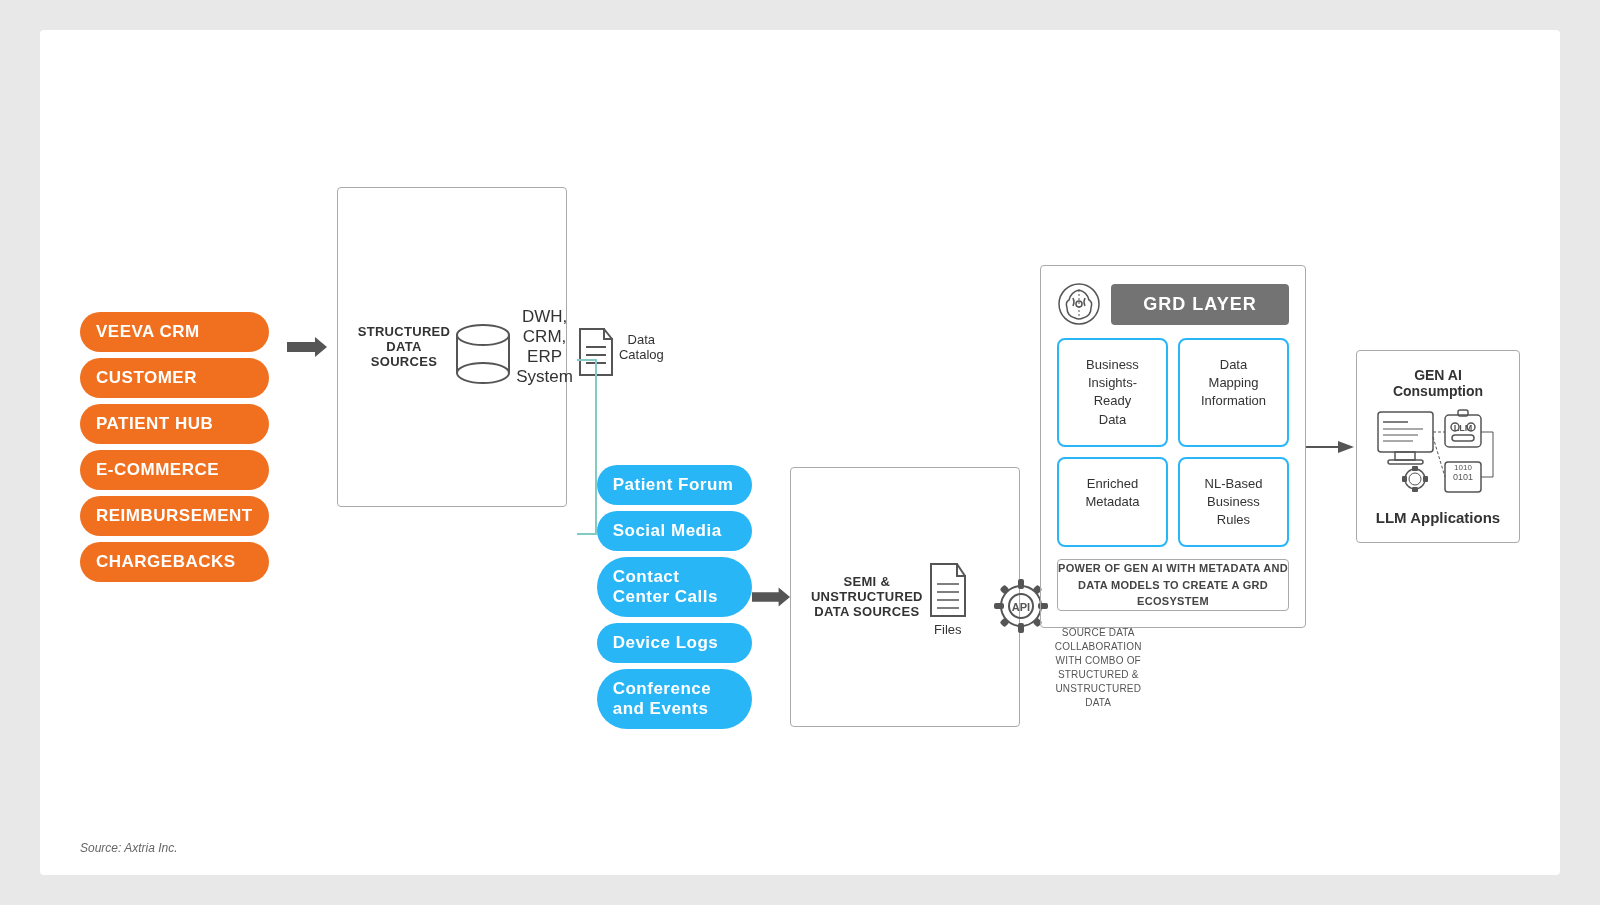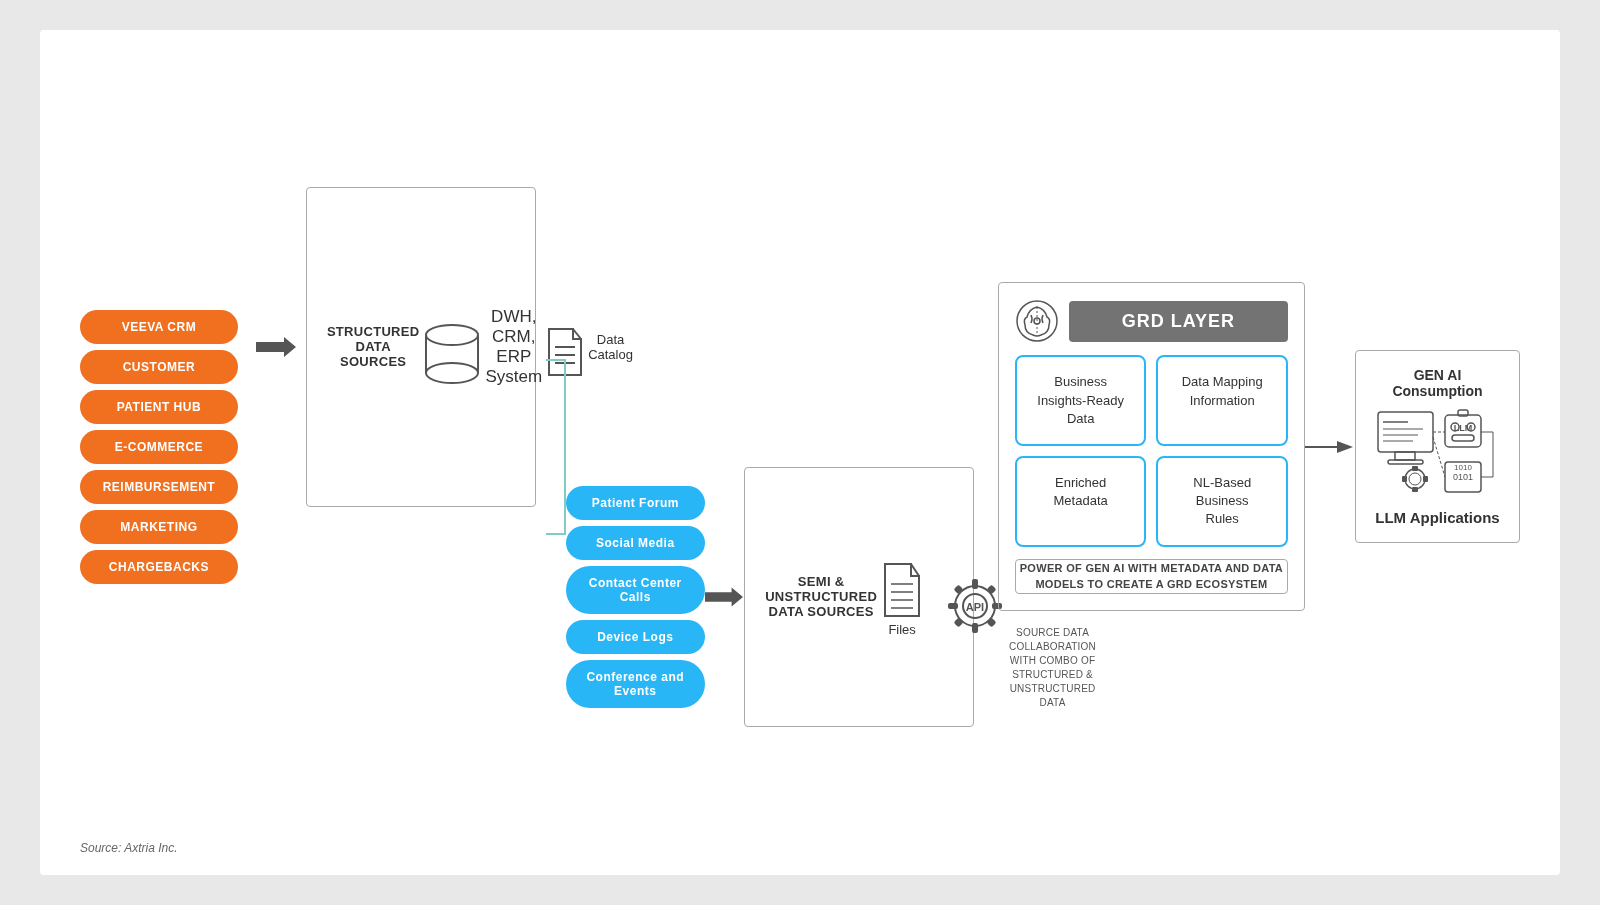--- a/index.html
+++ b/index.html
@@ -26,24 +26,24 @@
 
     
     .pill-stack {
       display: flex;
       flex-direction: column;
       gap: 6px;
       width: 200px;
     }
     .pill {
       border-radius: 30px;
-      text-align: center;
+      text-align: left;
       color: #fff;
       font-weight: bold;
-      font-size: 12px;
+      font-size: 17px;
       padding: 10px 16px;
       letter-spacing: 0.5px;
     }
     .pill-orange { background: #f07020; }
     .pill-blue { background: #29b6f6; }
 
     
     .arrow-right {
       width: 60px;
       display: flex;
@@ -179,21 +179,20 @@
 
 <div class="slide">
   <div class="full-layout">
 
     <div class="pill-stack" style="margin-right:8px;">
       <div class="pill pill-orange">VEEVA CRM</div>
       <div class="pill pill-orange">CUSTOMER</div>
       <div class="pill pill-orange">PATIENT HUB</div>
       <div class="pill pill-orange">E-COMMERCE</div>
       <div class="pill pill-orange">REIMBURSEMENT</div>
-      <div class="pill pill-orange">MARKETING</div>
       <div class="pill pill-orange">CHARGEBACKS</div>
     </div>
 
     <div class="arrow-right" style="margin-top:-200px;">
       <svg viewBox="0 0 40 20" fill="none" xmlns="http://www.w3.org/2000/svg">
         <polygon points="0,5 28,5 28,0 40,10 28,20 28,15 0,15" fill="#555"></polygon>
       </svg>
     </div>
 
     <div class="datasource-box" style="min-height:320px; justify-content:flex-start; margin-top:-200px;">

